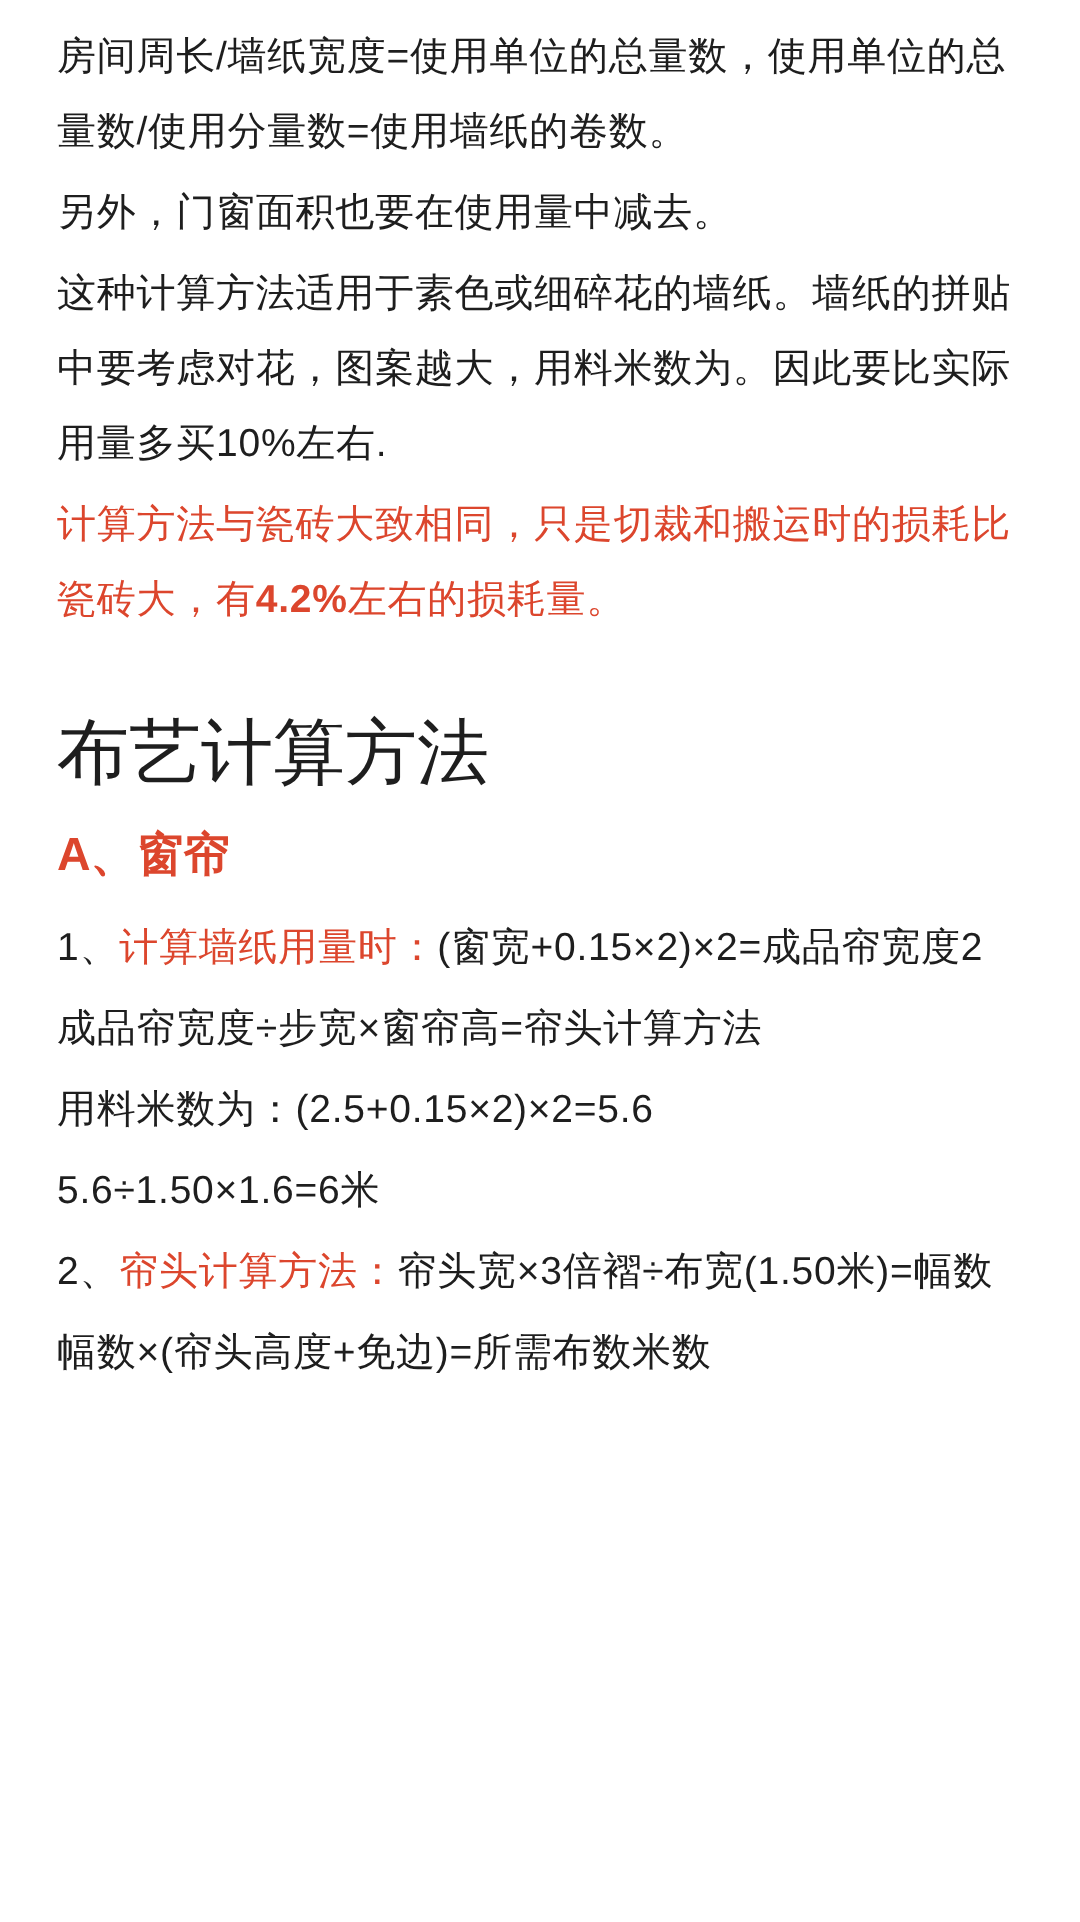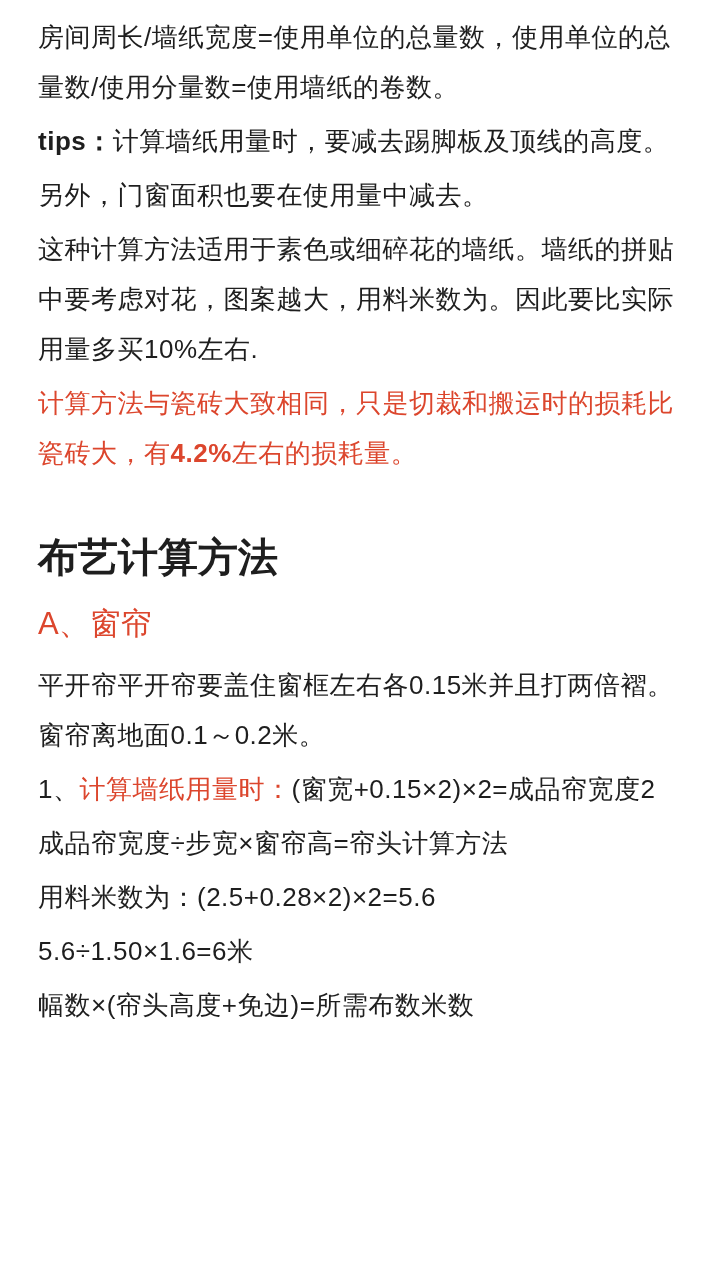--- a/index.html
+++ b/index.html
@@ -25,59 +25,58 @@
     font-size: 26px;
     line-height: 50px;
     font-weight: 500;
     letter-spacing: 0.5px;
     word-break: break-all;
   }
   .para .b { font-weight: 700; }
   .red { color: var(--accent-color, #dc462d); }
   .section-title {
     margin: 50px 0 0 0;
-    font-size: 40px;
+    font-size: 48px;
     line-height: 58px;
-    font-weight: 700;
+    font-weight: 400;
     color: var(--text-color, #1e1e1e);
   }
   .sub-title {
     margin: 18px 0 16px 0;
     font-size: 31px;
     line-height: 40px;
-    font-weight: 400;
+    font-weight: 700;
     color: var(--accent-color, #dc462d);
   }
 </style>
 </head>
 <body style="background: rgb(255, 255, 255);">
 
 <main class="article">
 
   <p class="para">房间周长/墙纸宽度=使用单位的总量数，使用单位的总量数/使用分量数=使用墙纸的卷数。</p>
 
-  <p class="para"><span class="b">tips：</span><span>计算墙纸用量时，要减去踢脚板及顶线的高度。</span></p>
 
   <p class="para">另外，门窗面积也要在使用量中减去。</p>
 
   <p class="para">这种计算方法适用于素色或细碎花的墙纸。墙纸的拼贴中要考虑对花，图案越大，用料米数为。因此要比实际用量多买10%左右.</p>
 
   <p class="para red"><span>计算方法与瓷砖大致相同，只是切裁和搬运时的损耗比瓷砖大，有</span><span class="b">4.2%</span><span>左右的损耗量。</span></p>
 
   <h1 class="section-title">布艺计算方法</h1>
 
   <h2 class="sub-title">A、窗帘</h2>
 
-  <p class="para">平开帘平开帘要盖住窗框左右各0.15米并且打两倍褶。窗帘离地面0.1～0.2米。</p>
 
   <p class="para"><span>1、</span><span class="red">计算墙纸用量时：</span><span>(窗宽+0.15×2)×2=成品帘宽度2</span></p>
 
   <p class="para">成品帘宽度÷步宽×窗帘高=帘头计算方法</p>
 
 
-  <p class="para">用料米数为：(2.5+0.28×2)×2=5.6</p>
+  <p class="para">用料米数为：(2.5+0.15×2)×2=5.6</p>
 
   <p class="para">5.6÷1.50×1.6=6米</p>
 
+  <p class="para"><span>2、</span><span class="red">帘头计算方法：</span><span>帘头宽×3倍褶÷布宽(1.50米)=幅数</span></p>
 
   <p class="para">幅数×(帘头高度+免边)=所需布数米数</p>
 
 </main>
 
 </body></html>

